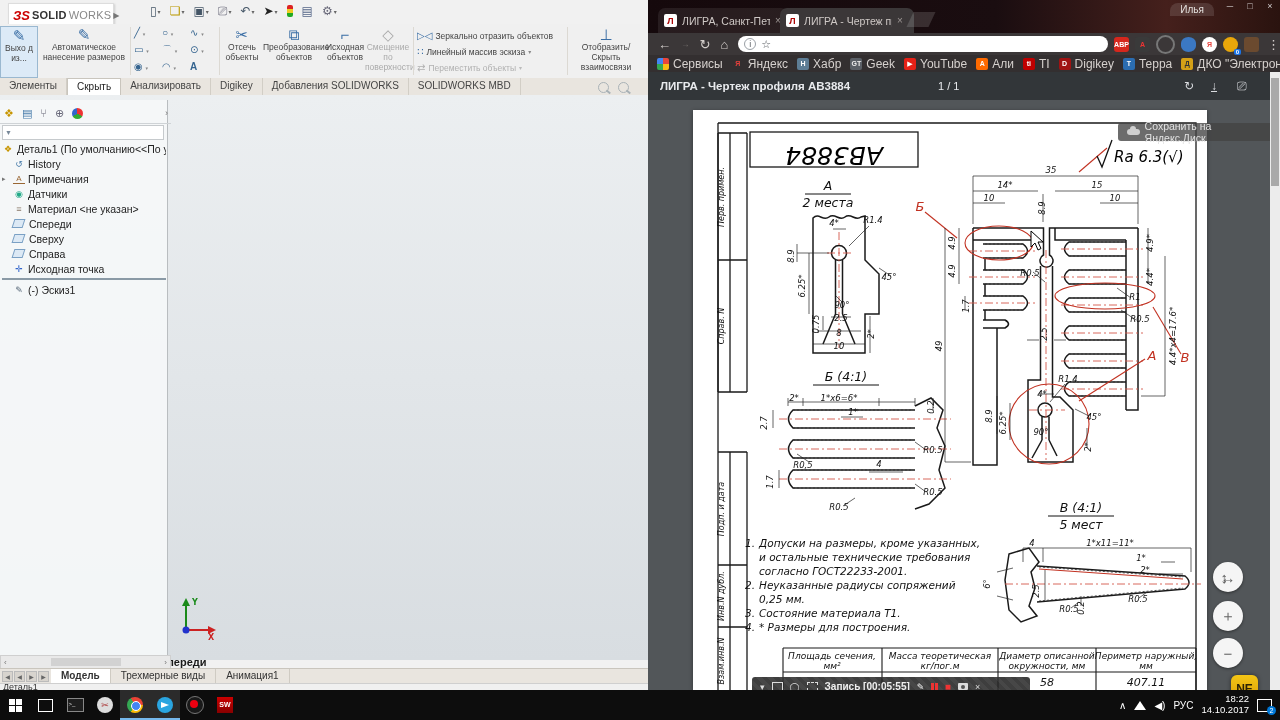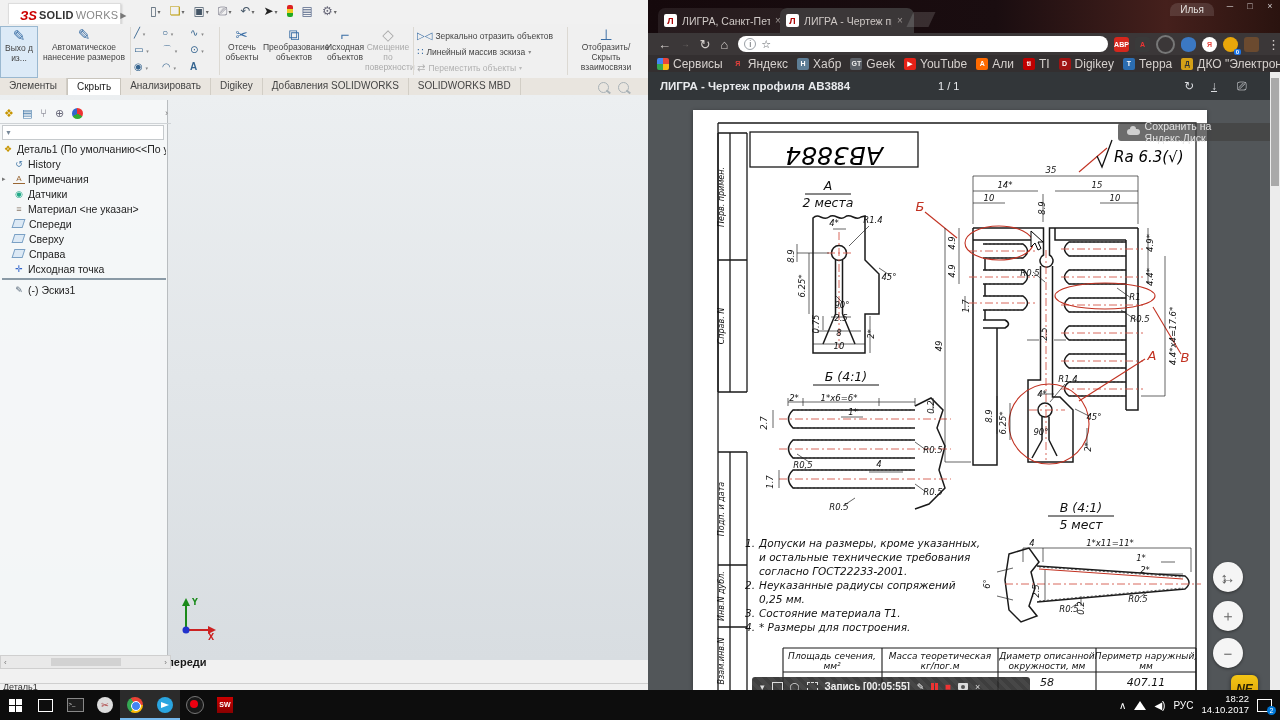--- a/index.html
+++ b/index.html
@@ -2,21 +2,21 @@
 <html><head>
 <meta charset="utf-8">
 <style>
   html,body{margin:0;padding:0}
   body{width:1280px;height:720px;overflow:hidden;background:#000;
        font-family:"Liberation Sans","DejaVu Sans",sans-serif;-webkit-font-smoothing:antialiased}
   .abs{position:absolute}
   
   #sw{left:0;top:0;width:648px;height:690px;background:#f1f1f1;overflow:hidden}
   #sw-logo{left:8px;top:3px;width:100px;height:22px;background:#fff;border:1px solid #ddd;
-           box-shadow:1px 1px 2px rgba(0,0,0,.15);display:flex;align-items:center;padding-left:11px;gap:2px}
+           box-shadow:1px 1px 2px rgba(0,0,0,.15);display:flex;align-items:center;padding-left:4px;gap:2px}
   .swirl{color:#c00;font-weight:bold;font-style:italic;font-size:13px}
   .brand-b{font-weight:bold;color:#333;font-size:11px;letter-spacing:.2px}
   .brand-l{color:#888;font-size:11px;letter-spacing:.2px}
   #qat{left:150px;top:4px;display:flex;gap:9px;align-items:center}
   #qat .qi{font-size:12px;color:#456;display:flex;align-items:center;gap:1px}
   #qat .dd{font-size:6px;color:#666}
   #ribbon{left:0;top:24px;width:648px;height:54px;background:#f0f0f0;border-bottom:1px solid #d5d2cc}
   .rsep{position:absolute;top:3px;width:1px;height:48px;background:#dcd9d3}
   .rbtn{position:absolute;top:2px;text-align:center;color:#444;font-size:8.5px;line-height:1.15}
   .rbtn .ric{display:block;font-size:15px;line-height:17px;color:#3a6ea5}
@@ -113,21 +113,21 @@
           background-image:repeating-linear-gradient(45deg,rgba(255,255,255,.05) 0 4px,transparent 4px 8px)}
   #recbar .g{font-size:9px;color:#ddd}
   #recbar .lbl{font-size:10px;font-weight:bold}
   .icw{width:9px;height:8px;border:1px solid #ddd}
   .icr{width:9px;height:7px;border:1px dashed #ddd}
   .pause{display:flex;gap:1.5px}.pause i{width:2.5px;height:8px;background:#e33}
   .cam{width:10px;height:7px;background:#ddd;border-radius:1px;position:relative}
   .cam:after{content:"";position:absolute;left:3px;top:1.5px;width:4px;height:4px;border-radius:50%;background:#555}
   
   #neicon{left:1231px;top:675px;width:27px;height:27px;background:linear-gradient(#f3c515,#d99e07);
-          border-radius:6px;color:#2a2205;font-weight:bold;font-style:italic;font-size:12px;
+          border-radius:6px;color:#2a2205;font-weight:bold;font-size:12px;
           display:flex;align-items:center;justify-content:center;box-shadow:0 0 4px rgba(0,0,0,.5)}
   
   #taskbar{left:0;top:690px;width:1280px;height:30px;background:#0d0d0d;display:flex;align-items:center}
   .tile{width:30px;height:30px;display:flex;align-items:center;justify-content:center}
   .tile.open{background:#2b2b2b;box-shadow:inset 0 -2px 0 #76b9ed}
   .winlogo{display:grid;grid-template-columns:6px 6px;grid-template-rows:6px 6px;gap:1px}
   .winlogo i{background:#fff}
   .tv{width:13px;height:11px;border:1px solid #fff}
   .cmdic{width:14px;height:12px;background:#1e1e1e;border:1px solid #888;color:#ddd;font-size:6px;line-height:11px;padding-left:1px}
   .circ{width:16px;height:16px;border-radius:50%}
@@ -319,20 +319,31 @@
     <path d="M44,34 L36,30 L36,38 Z" fill="#c22"></path>
     <text x="36" y="44" font-size="8" fill="#c22" font-weight="bold">X</text>
     <circle cx="14" cy="34" r="3.5" fill="#23c"></circle>
   </svg>
   <div id="viewlabel" class="abs">*Спереди</div>
 
   <div id="pscroll" class="abs">
     <span>‹</span>
     <span id="pthumb"></span>
     <span>›</span>
+  </div>
+  <div id="doctabs" class="abs">
+    <span class="navbtns">
+        <i>◀</i>
+        <i>◀</i>
+        <i>▶</i>
+        <i>▶</i>
+      </span>
+    <span class="dtab active">Модель</span>
+    <span class="dtab">Трехмерные виды</span>
+    <span class="dtab">Анимация1</span>
   </div>
   <div id="swstatus" class="abs">Деталь1</div>
 </div>
 
 <div id="chrome" class="abs">
   <div id="tabstrip" class="abs">
     <div class="tab inactive" style="left:10px;width:118px">
       <span class="fav">Л</span>
       <span class="ttl">ЛИГРА, Санкт-Петербур</span>
       <span class="tx">×</span>

